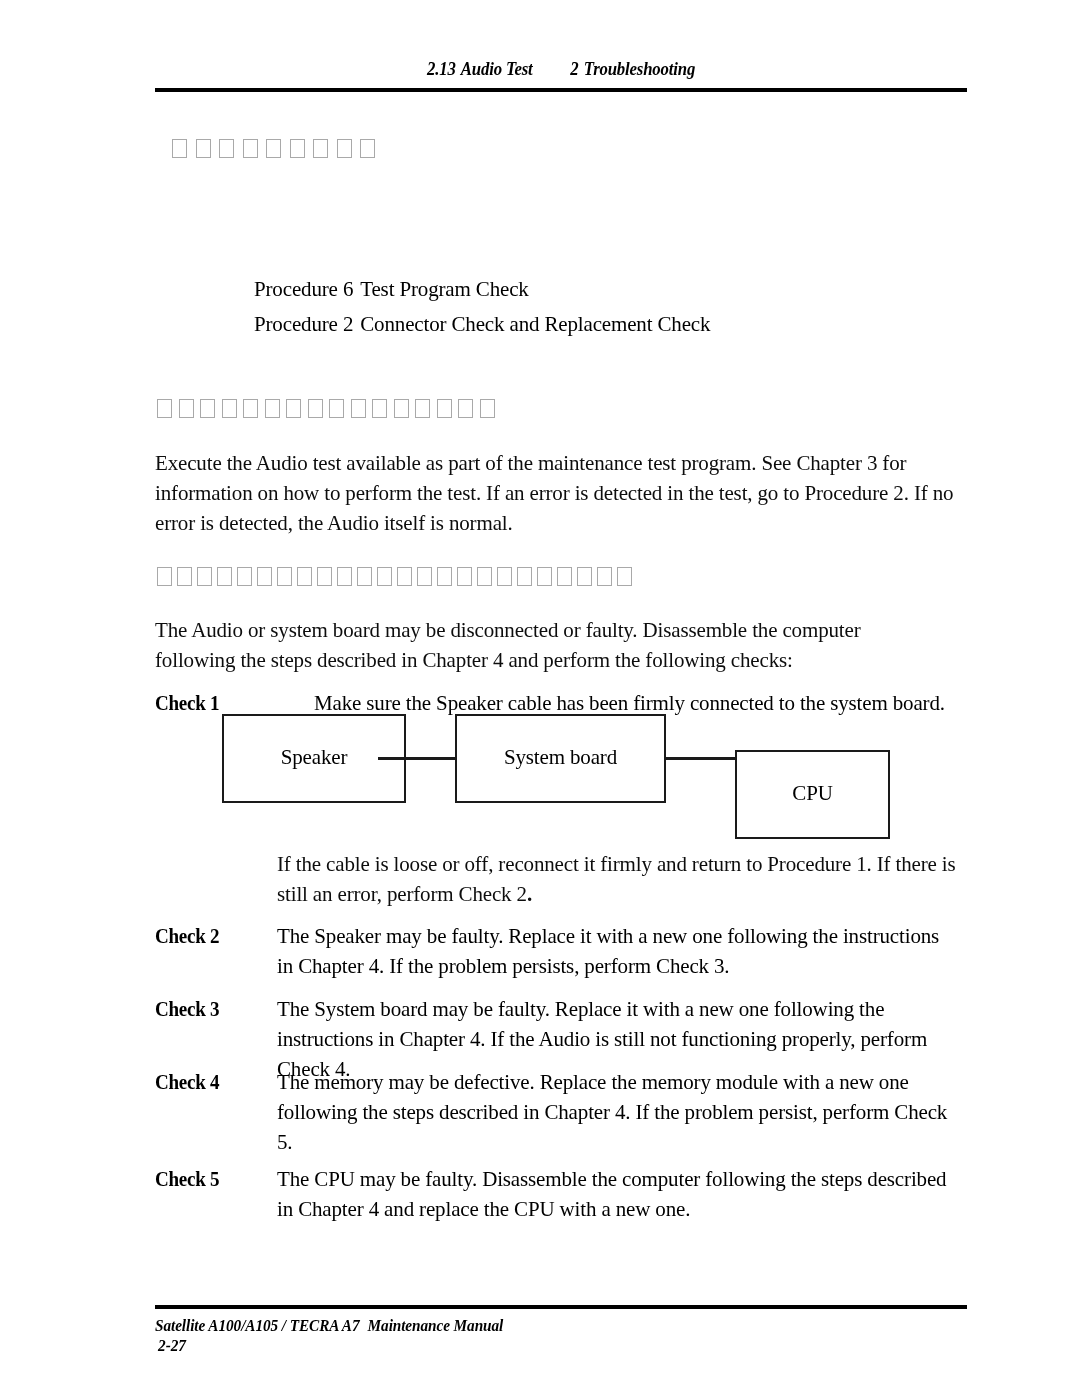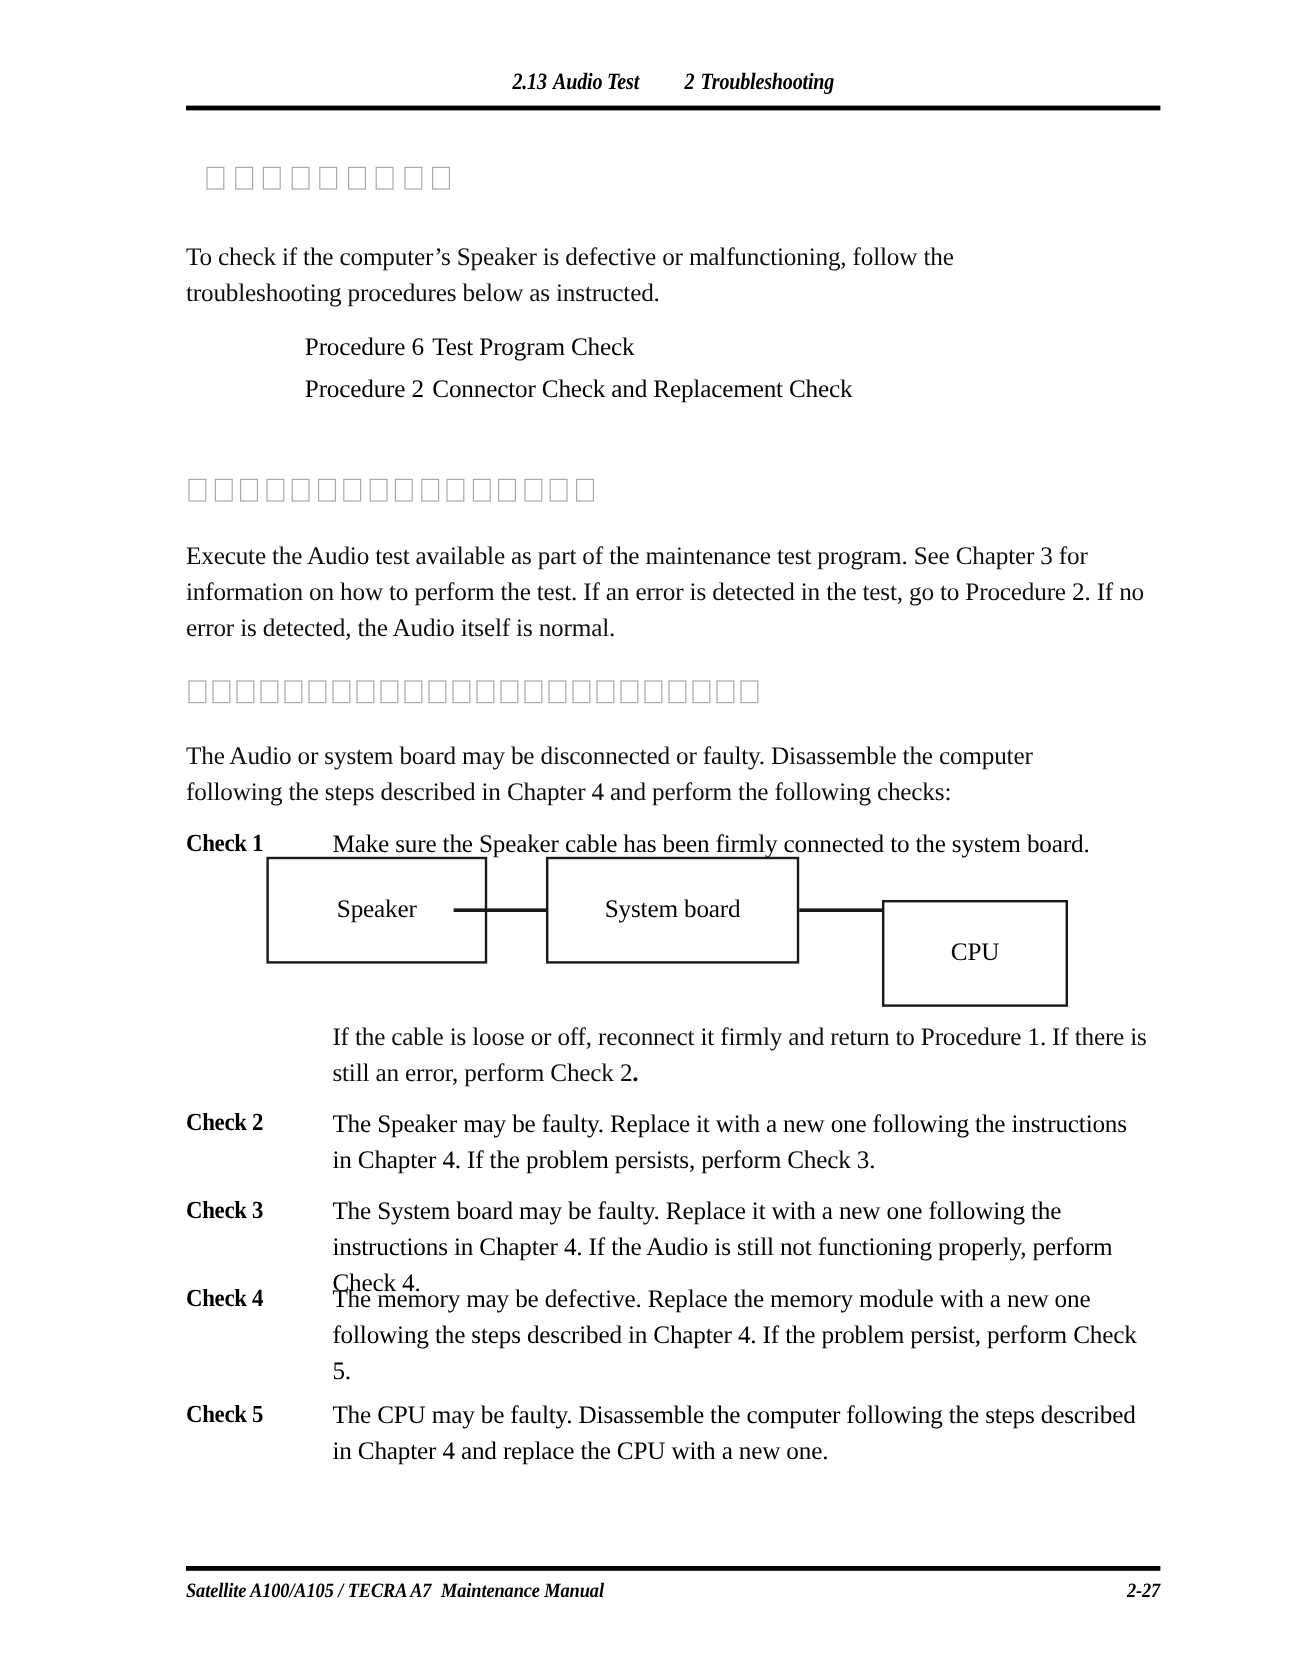--- a/index.html
+++ b/index.html
@@ -117,21 +117,21 @@
     transform: scaleX(0.93);
     transform-origin: left top;
     white-space: nowrap;
   }
   .check-text {
     flex: 1 1 auto;
     font-size: 21px;
     line-height: 30px;
     letter-spacing: -0.15px;
   }
-  #check-1-row { top: 688px; }
+  #check-1-row { top: 688px; gap: 37px; }
   #check-1-followup { top: 849px; left: 277px; width: 680px; }
   #check-2-row { top: 921px; }
   #check-3-row { top: 994px; }
   #check-4-row { top: 1067px; }
   #check-5-row { top: 1164px; }
 
   .bold-period { font-weight: bold; }
 
   
   .diagram {
@@ -179,20 +179,21 @@
     background: #000000;
   }
   .footer {
     position: absolute;
     left: 155px;
     top: 1316px;
     width: 812px;
     display: flex;
     justify-content: space-between;
     align-items: baseline;
+    flex-direction: column;
   }
   .footer-text {
     font-family: "Liberation Serif", "DejaVu Serif", serif;
     font-weight: bold;
     font-style: italic;
     font-size: 17px;
     letter-spacing: -0.1px;
     transform: scaleX(0.9);
     transform-origin: left bottom;
     white-space: nowrap;
@@ -216,21 +217,20 @@
       <span class="tofu"></span>
       <span class="tofu"></span>
       <span class="tofu"></span>
       <span class="tofu"></span>
       <span class="tofu"></span>
       <span class="tofu"></span>
       <span class="tofu"></span>
       <span class="tofu"></span>
     </div>
 
-  <div class="para" id="intro-para">To check if the computer’s Speaker is defective or malfunctioning, follow the troubleshooting procedures below as instructed.</div>
 
   <div class="proc-list">
     <div class="proc-item"><span>Procedure 6</span><span class="proc-gap"></span><span>Test Program Check</span></div>
     <div class="proc-item"><span>Procedure 2</span><span class="proc-gap"></span><span>Connector Check and Replacement Check</span></div>
   </div>
 
   <div class="tofu-heading" id="heading-procedure-1">
       <span class="tofu dense2"></span>
       <span class="tofu dense2"></span>
       <span class="tofu dense2"></span>

